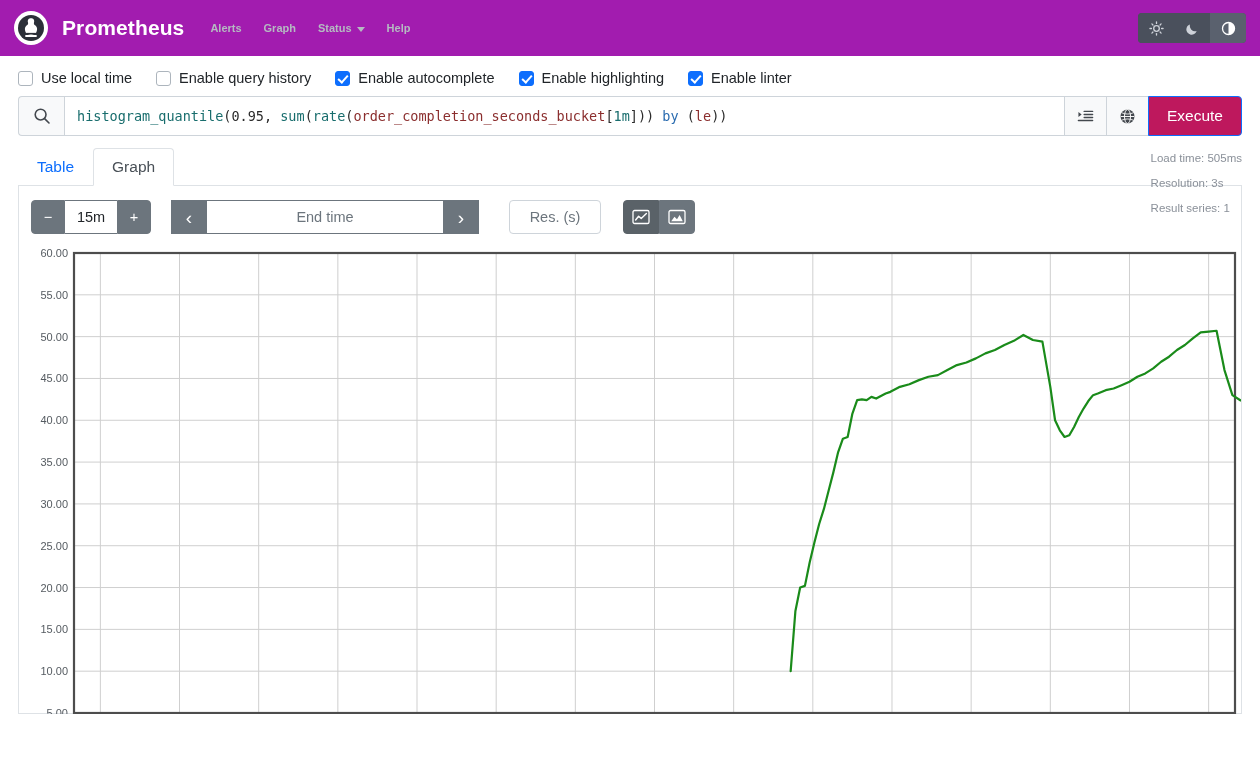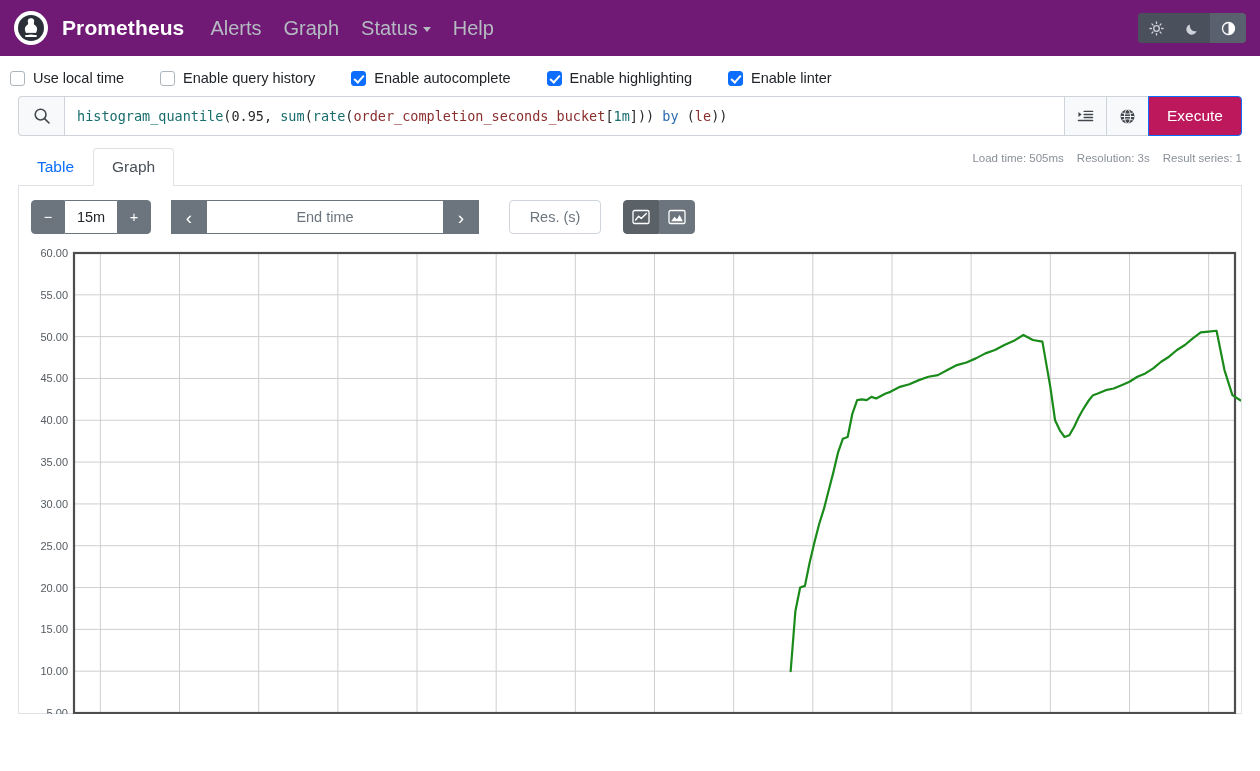--- a/index.html
+++ b/index.html
@@ -10,21 +10,21 @@
     background: #ffffff;
     font-family: "Liberation Sans", sans-serif;
     font-size: 14px;
     color: #212529;
     overflow: hidden;
   }
 
   
   .navbar {
     height: 56px;
-    background: #701a75;
+    background: #a21caf;
     display: flex;
     align-items: center;
     padding: 0 14px;
     position: relative;
   }
   .brand-logo {
     width: 34px; height: 34px;
     border-radius: 50%;
     background: #ffffff;
     display: flex; align-items: center; justify-content: center;
@@ -35,27 +35,28 @@
   .brand-title {
     color: #ffffff;
     font-size: 21px;
     font-weight: 600;
     margin-right: 26px;
     letter-spacing: .1px;
     white-space: nowrap;
   }
   .nav-link {
     color: #b5bac2;
-    font-size: 20px;
+    font-size: 11px;
     margin-right: 22px;
     white-space: nowrap;
     cursor: pointer;
     display: flex;
     align-items: center;
     gap: 5px;
+    font-weight: bold;
   }
   .caret {
     width: 0; height: 0;
     border-left: 4px solid transparent;
     border-right: 4px solid transparent;
     border-top: 5px solid #b5bac2;
     display: inline-block;
     margin-top: 2px;
   }
   .theme-group {
@@ -74,22 +75,22 @@
     background: #4a505c;
     border: none;
   }
   .theme-btn.active { background: #5a616e; }
   .theme-btn svg { display: block; }
 
   
   .options-row {
     display: flex;
     align-items: center;
-    padding: 14px 18px 10px 10px;
-    gap: 12px;
+    padding: 14px 18px 10px 18px;
+    gap: 0;
   }
   .opt {
     display: flex;
     align-items: center;
     margin-right: 24px;
     white-space: nowrap;
     cursor: pointer;
     font-size: 14.5px;
   }
   .cb {
@@ -203,20 +204,21 @@
   }
   .meta {
     position: absolute;
     right: 18px;
     top: 4px;
     font-size: 11.5px;
     color: #8a9099;
     display: flex;
     gap: 13px;
     white-space: nowrap;
+    flex-direction: column;
   }
 
   
   .panel {
     margin: 0 18px;
     border: 1px solid #dee2e6;
     border-top: none;
     background: #fff;
     height: 528px;
     padding: 14px 12px 0 12px;

